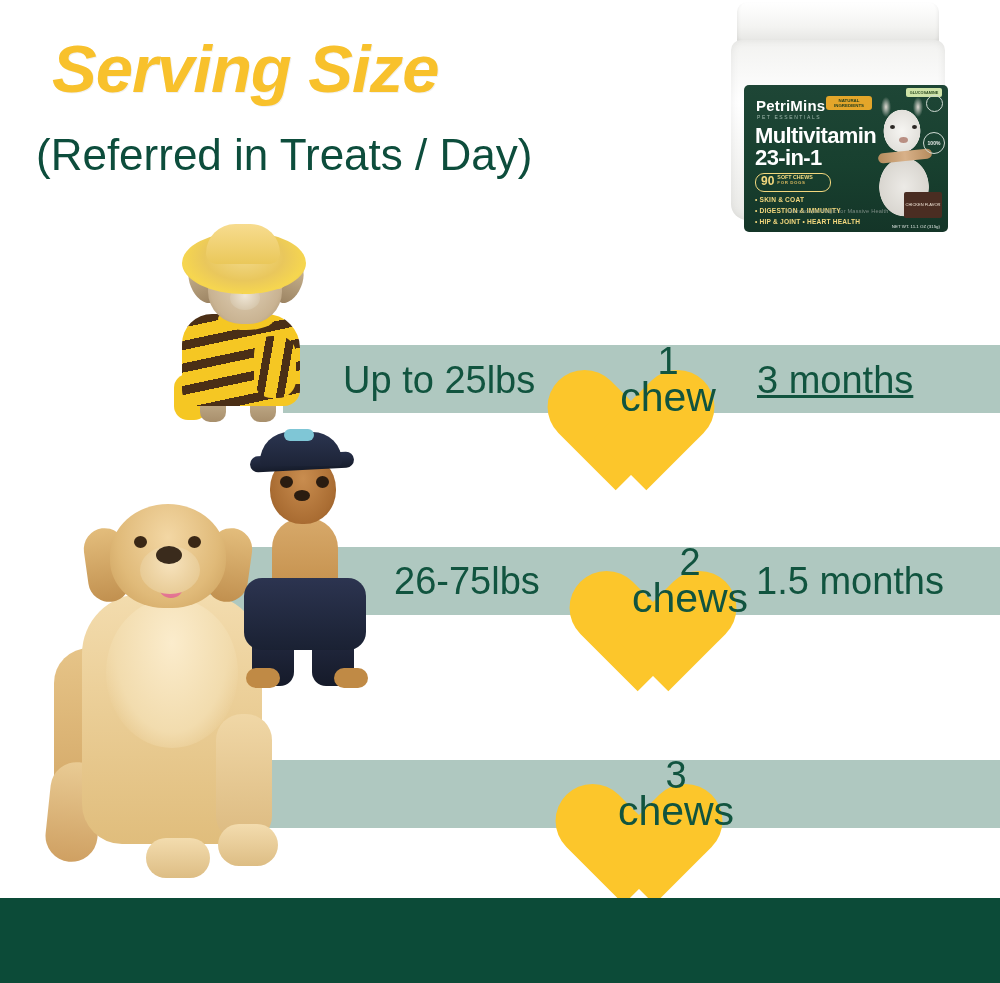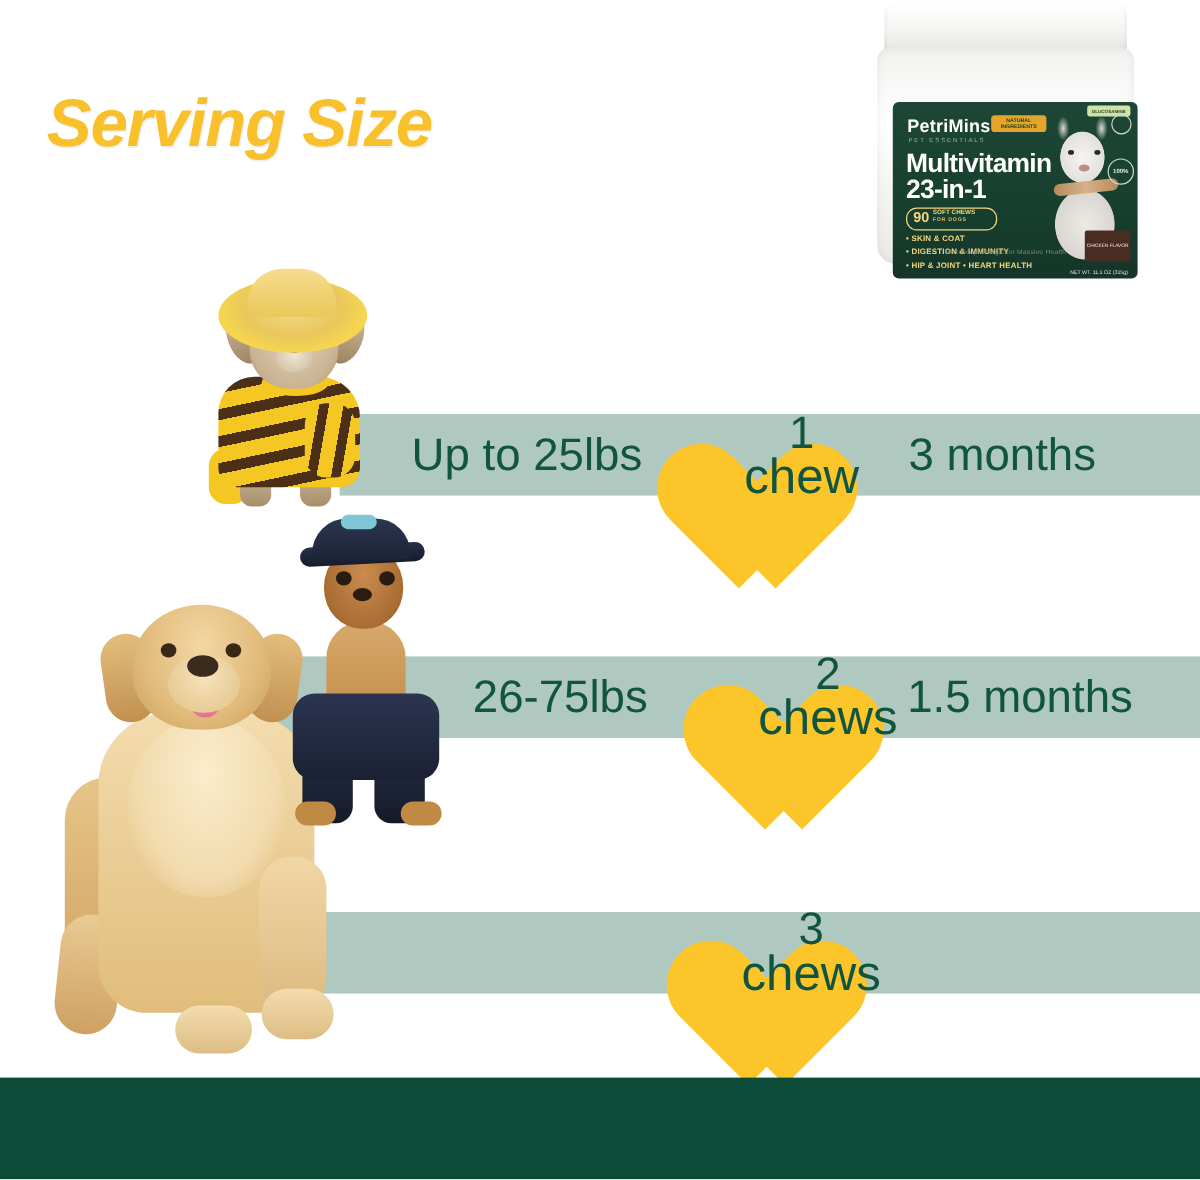--- a/index.html
+++ b/index.html
@@ -6,26 +6,25 @@
   body{
     width:1000px;height:983px;
     background:#ffffff;
     font-family:"Liberation Sans","DejaVu Sans",sans-serif;
     overflow:hidden;
   }
   .canvas{position:relative;width:1000px;height:983px;background:#fff;overflow:hidden;}
 
   
   .headline{
-    position:absolute;left:39px;top:30px;
-    font-size:56px;font-weight:bold;font-style:italic;
+    position:absolute;left:52px;top:30px;
+    font-size:67px;font-weight:bold;font-style:italic;
     color:#f8c12c;letter-spacing:-1px;
     text-shadow:1px 1px 0 rgba(0,0,0,.06);
     white-space:nowrap;
-    margin-top:40px;
   }
   .subhead{
     position:absolute;left:36px;top:130px;
     font-size:44px;color:#0d4d3c;white-space:nowrap;
   }
 
   
   .tub{position:absolute;left:723px;top:2px;width:230px;height:222px;}
   .tub-lid{
     position:absolute;left:14px;top:0;width:202px;height:44px;
@@ -105,21 +104,21 @@
   }
 
   
   .bar{position:absolute;height:68px;background:#afc8c0;}
   .bar1{left:283px;top:345px;width:717px;}
   .bar2{left:175px;top:547px;width:825px;}
   .bar3{left:150px;top:760px;width:850px;}
 
   .lbl{position:absolute;color:#11543f;white-space:nowrap;font-size:38px;}
   .lbl.w1{left:343px;top:359px;}
-  .lbl.d1{left:757px;top:359px;}
+  .lbl.d1{left:757px;top:359px;text-decoration:underline;}
   .lbl.w2{left:394px;top:560px;}
   .lbl.d2{left:756px;top:560px;}
   .lbl.w3{left:344px;top:773px;}
   .lbl.d3{left:756px;top:773px;}
 
   
   .heart{position:absolute;width:148px;height:140px;}
   .heart i{
     position:absolute;top:0;width:74px;height:118px;
     background:#fcc62b;border-radius:74px 74px 0 0;
@@ -240,20 +239,21 @@
     position:absolute;left:0;right:0;top:908px;text-align:center;
     font-size:50px;font-weight:bold;color:#f5c93a;letter-spacing:0px;
   }
 </style>
 </head>
 <body>
 
 <div class="canvas">
 
   <div class="headline">Serving Size</div>
+  <div class="subhead">(Referred in Treats / Day)</div>
 
   <div class="tub">
     <div class="tub-lid"></div>
     <div class="tub-body">
       <div class="tub-label">
 
         <div class="dogimg">
           <div class="dog-eye" style="left:34px"></div>
           <div class="dog-eye" style="left:56px"></div>
           <div class="dog-nose"></div>

